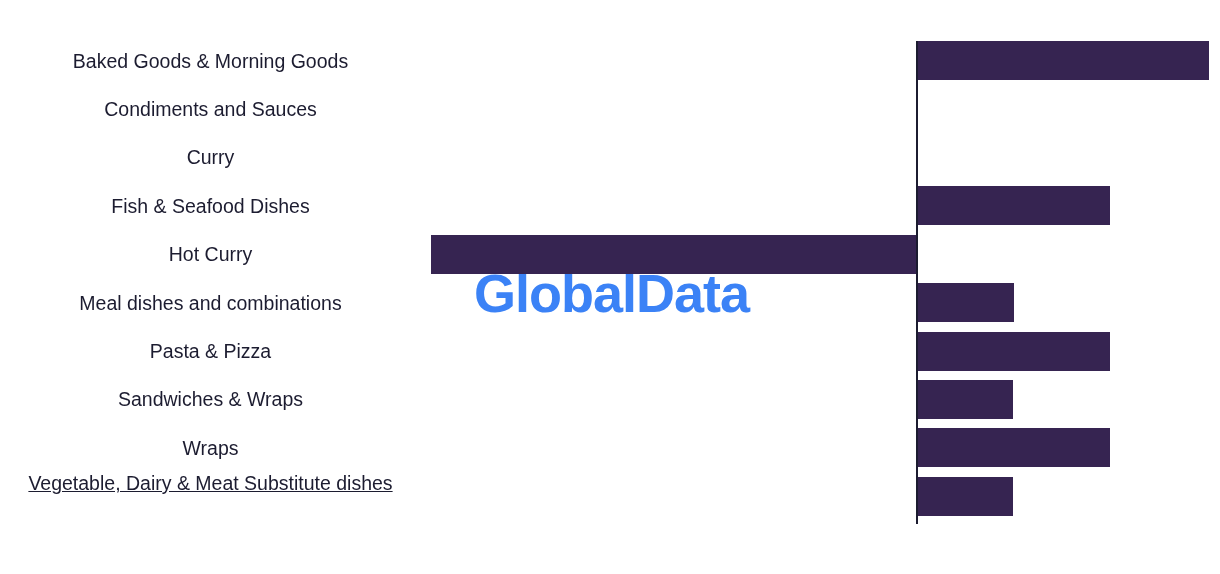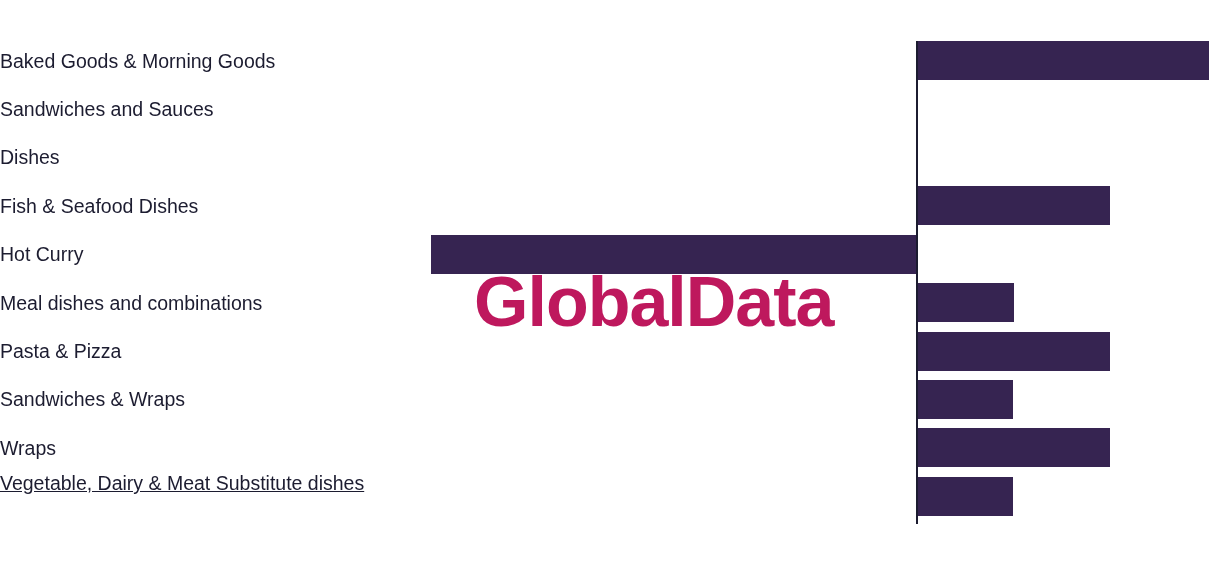--- a/index.html
+++ b/index.html
@@ -17,24 +17,24 @@
     position: relative;
     width: 1220px;
     height: 574px;
     background: #ffffff;
   }
   
   #watermark {
     position: absolute;
     left: 474px;
     top: 262px;
-    font-size: 70px;
+    font-size: 54px;
     font-weight: bold;
     letter-spacing: -1px;
-    color: #be185d;
+    color: #3b82f6;
     white-space: nowrap;
     z-index: 1;
     user-select: none;
   }
   
   #plot-area {
     position: absolute;
     left: 0;
     top: 0;
     width: 1220px;
@@ -44,21 +44,21 @@
   .cat-row {
     position: absolute;
     left: 0;
     width: 1220px;
     height: 48.4px;
   }
   .cat-label {
     position: absolute;
     left: 0;
     width: 421px;
-    text-align: left;
+    text-align: center;
     font-size: 19.5px;
     line-height: 26px;
     color: #1c1c30;
     white-space: pre-line;
   }
   .cat-label.one-line {
     top: 11px;
   }
   .cat-label.two-line {
     top: -2px;
@@ -89,26 +89,26 @@
   <div id="watermark">GlobalData</div>
 
   <div id="plot-area">
 
     <div class="cat-row" style="top:36.6px">
       <div class="cat-label one-line">Baked Goods &amp; Morning Goods</div>
       <div class="bar" style="left:917px; width:292px;"></div>
     </div>
 
     <div class="cat-row" style="top:85px">
-      <div class="cat-label one-line">Sandwiches and Sauces</div>
+      <div class="cat-label one-line">Condiments and Sauces</div>
       <div class="bar" style="left:917px; width:0px;"></div>
     </div>
 
     <div class="cat-row" style="top:133.4px">
-      <div class="cat-label one-line">Dishes</div>
+      <div class="cat-label one-line">Curry</div>
       <div class="bar" style="left:917px; width:0px;"></div>
     </div>
 
     <div class="cat-row" style="top:181.8px">
       <div class="cat-label one-line">Fish &amp; Seafood Dishes</div>
       <div class="bar" style="left:917px; width:193px;"></div>
     </div>
 
     <div class="cat-row" style="top:230.2px">
       <div class="cat-label one-line">Hot Curry</div>

